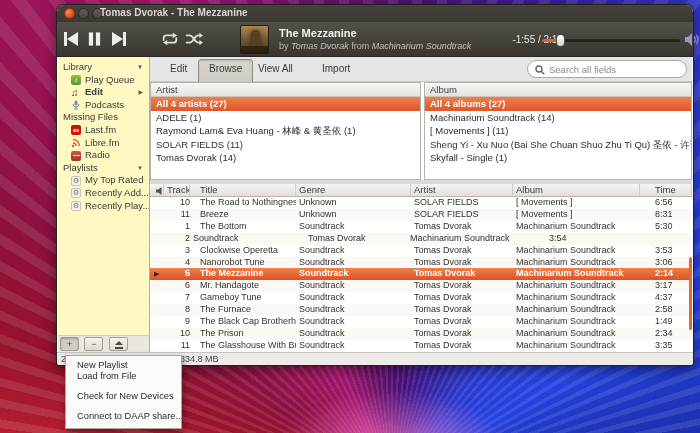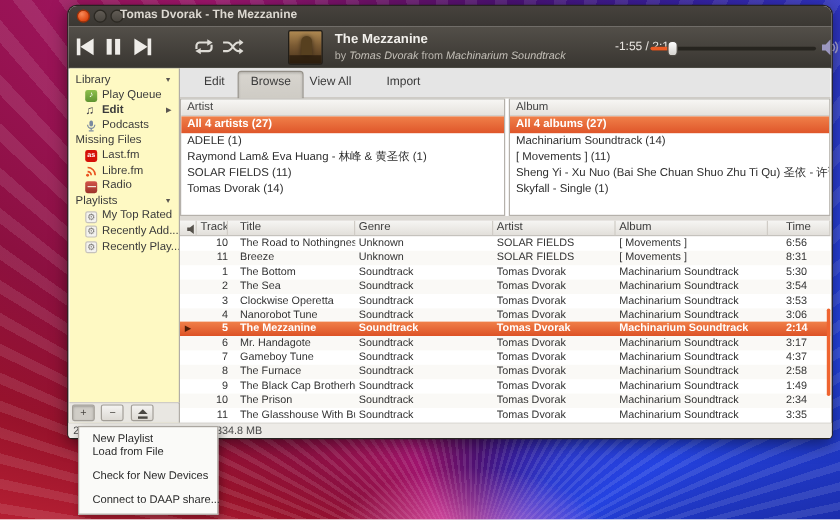--- a/index.html
+++ b/index.html
@@ -312,20 +312,27 @@
       <span class="sf-btn"><span class="ej-tri"></span><span class="ej-bar"></span></span>
     </div>
 
     <div class="main">
 
       <div class="toolbar">
         <span class="tb-label tb-edit">Edit</span>
         <span class="tb-browse">Browse</span>
         <span class="tb-label tb-viewall">View All</span>
         <span class="tb-label tb-import">Import</span>
+        <span class="search">
+          <svg viewBox="0 0 10 10">
+              <circle cx="4" cy="4" r="3" fill="none" stroke="#6b675f" stroke-width="1.4"></circle>
+              <line x1="6.3" y1="6.3" x2="9.2" y2="9.2" stroke="#6b675f" stroke-width="1.5"></line>
+            </svg>
+          <input type="text" placeholder="Search all fields" style="">
+        </span>
       </div>
 
       <div class="pane pane-artist">
         <div class="pane-header">Artist</div>
         <div class="pane-item selected">All 4 artists (27)</div>
         <div class="pane-item">ADELE (1)</div>
         <div class="pane-item">Raymond Lam&amp; Eva Huang - 林峰 &amp; 黄圣依 (1)</div>
         <div class="pane-item">SOLAR FIELDS (11)</div>
         <div class="pane-item">Tomas Dvorak (14)</div>
       </div>
@@ -379,21 +386,20 @@
           <span class="c c-track">1</span>
           <span class="c c-title">The Bottom</span>
           <span class="c c-genre">Soundtrack</span>
           <span class="c c-artist">Tomas Dvorak</span>
           <span class="c c-album">Machinarium Soundtrack</span>
           <span class="c c-time">5:30</span>
         </div>
         <div class="trow">
           <span class="c c-ind"></span>
           <span class="c c-track">2</span>
-          <span class="c c-title">The Sea</span>
           <span class="c c-genre">Soundtrack</span>
           <span class="c c-artist">Tomas Dvorak</span>
           <span class="c c-album">Machinarium Soundtrack</span>
           <span class="c c-time">3:54</span>
         </div>
         <div class="trow">
           <span class="c c-ind"></span>
           <span class="c c-track">3</span>
           <span class="c c-title">Clockwise Operetta</span>
           <span class="c c-genre">Soundtrack</span>

